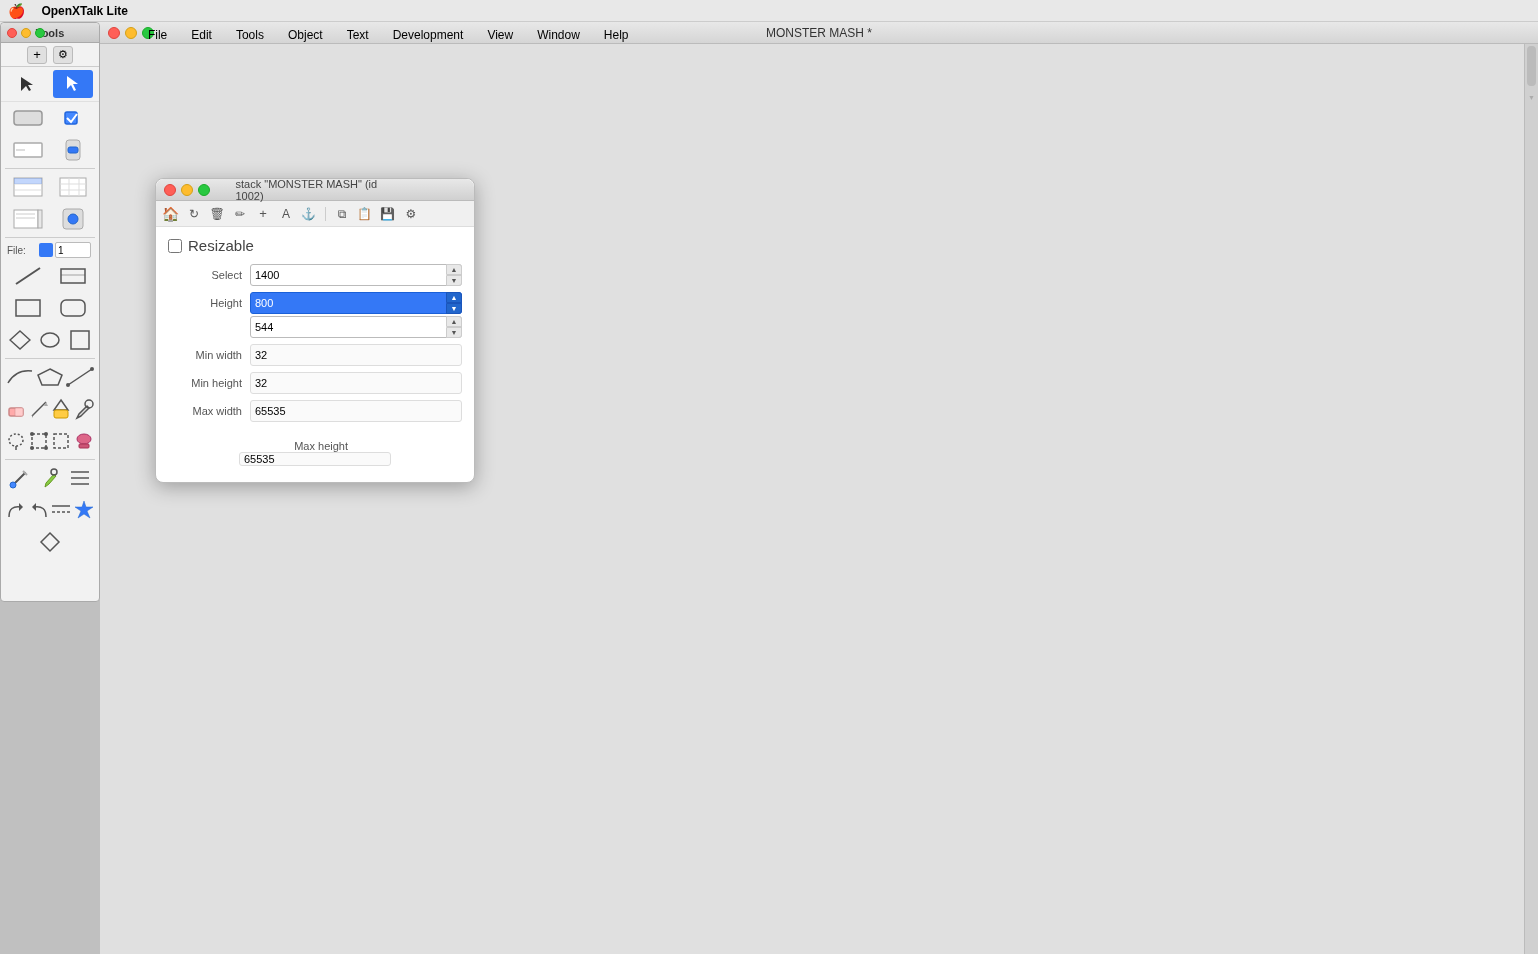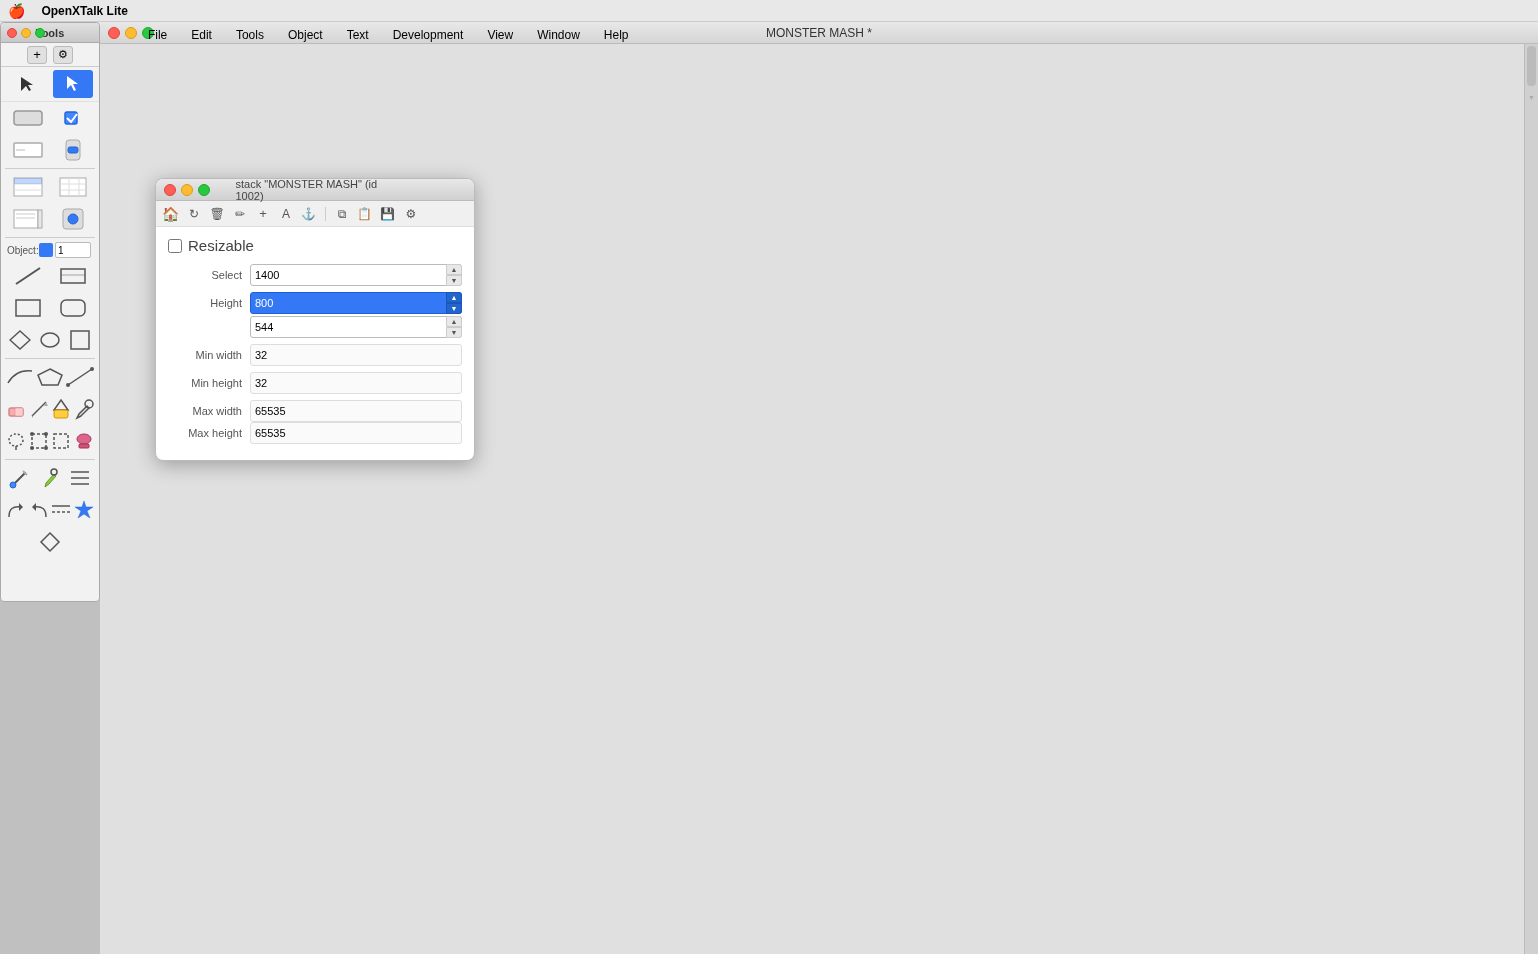--- a/index.html
+++ b/index.html
@@ -303,21 +303,21 @@
       <svg width="22" height="22" viewBox="0 0 22 22">
           <rect x="1" y="1" width="20" height="20" rx="3" fill="#ddd" stroke="#aaa" stroke-width="1"></rect>
           <circle cx="11" cy="11" r="5" fill="#3478f6" stroke="#2266cc" stroke-width="1"></circle>
         </svg>
     </div>
   </div>
 
   <div style="height:1px;background:#ccc;margin:2px 4px;"></div>
 
   <div style="display:flex;align-items:center;padding:2px 6px;gap:2px;">
-    <span style="font-size:10px;color:#555;width:30px;">Object:</span>
+    <span style="font-size:10px;color:#555;width:30px;">File:</span>
     <div style="width:14px;height:14px;background:#3478f6;border-radius:2px;display:flex;align-items:center;justify-content:center;"></div>
     <input type="text" value="1" style="width: 36px; height: 16px; border: 1px solid rgb(187, 187, 187); border-radius: 2px; font-size: 10px; padding: 0px 2px;">
   </div>
 
   <div style="display:flex;justify-content:space-around;padding:2px 4px;">
     <div style="width:40px;height:28px;display:flex;align-items:center;justify-content:center;cursor:pointer;">
       <svg width="28" height="20" viewBox="0 0 28 20">
           <line x1="2" y1="18" x2="26" y2="2" stroke="#555" stroke-width="2"></line>
         </svg>
     </div>
@@ -591,24 +591,24 @@
     <div style="display:flex;align-items:center;margin-bottom:6px;">
       <span style="width:82px;text-align:right;font-size:11px;color:#555;padding-right:8px;">Min width</span>
       <input type="text" value="32" style="flex: 1 1 0%; height: 22px; border: 1px solid rgb(221, 221, 221); border-radius: 3px; padding: 0px 4px; font-size: 11px; background: rgb(250, 250, 250);">
     </div>
 
     <div style="display:flex;align-items:center;margin-bottom:6px;">
       <span style="width:82px;text-align:right;font-size:11px;color:#555;padding-right:8px;">Min height</span>
       <input type="text" value="32" style="flex: 1 1 0%; height: 22px; border: 1px solid rgb(221, 221, 221); border-radius: 3px; padding: 0px 4px; font-size: 11px; background: rgb(250, 250, 250);">
     </div>
 
-    <div style="display:flex;align-items:center;margin-bottom:0;">
+    <div style="display:flex;align-items:center;margin-bottom:18px;">
       <span style="width:82px;text-align:right;font-size:11px;color:#555;padding-right:8px;">Max width</span>
       <input type="text" value="65535" style="flex: 1 1 0%; height: 22px; border: 1px solid rgb(221, 221, 221); border-radius: 3px; padding: 0px 4px; font-size: 11px; background: rgb(250, 250, 250);">
     </div>
 
-    <div style="display:flex;align-items:center;margin-bottom:6px;">
+    <div style="display:flex;align-items:center;margin-bottom:6px;flex-direction:column;">
       <span style="width:82px;text-align:right;font-size:11px;color:#555;padding-right:8px;">Max height</span>
       <input type="text" value="65535" style="flex: 1 1 0%; height: 22px; border: 1px solid rgb(221, 221, 221); border-radius: 3px; padding: 0px 4px; font-size: 11px; background: rgb(250, 250, 250);">
     </div>
 
   </div>
 </div>
 
 </body></html>

